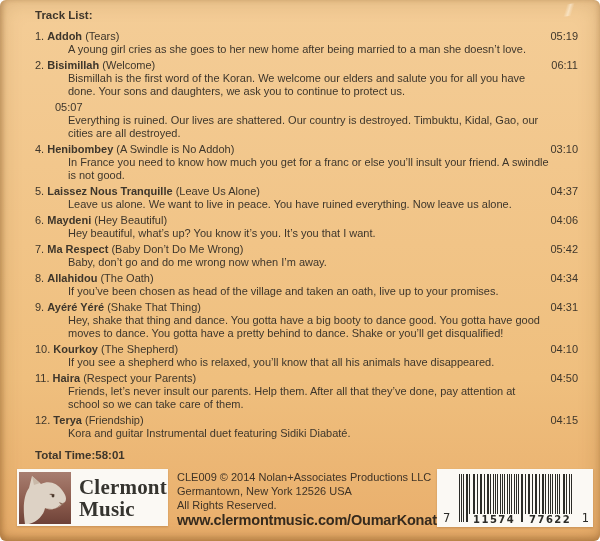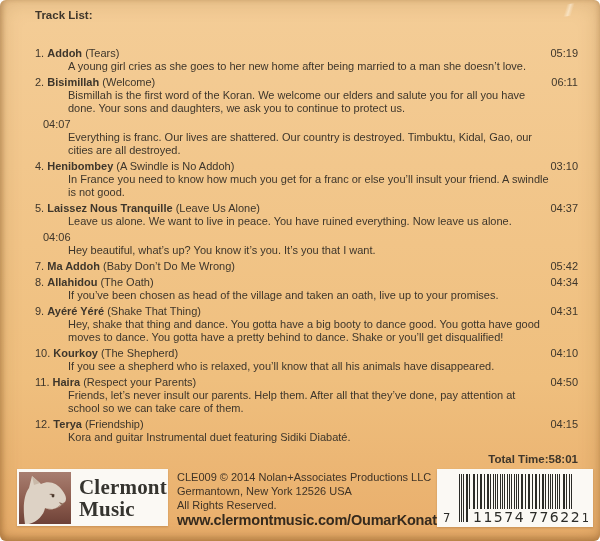--- a/index.html
+++ b/index.html
@@ -8,46 +8,46 @@
     position:relative;width:600px;height:541px;box-sizing:border-box;
     background:linear-gradient(180deg,#f4cd97 0%,#f1c487 45%,#efbf7e 70%,#e9ae6b 100%);
     border-radius:6px;overflow:hidden;
     box-shadow:inset 0 0 22px rgba(120,70,20,.22), inset 0 -4px 6px rgba(90,50,10,.25), inset 3px 0 5px rgba(120,70,20,.18);
     color:#3e362b;
   }
   .scratch{position:absolute;top:4px;right:14px;width:34px;height:12px;
     background:linear-gradient(115deg,transparent 40%,rgba(255,246,230,.55) 50%,transparent 60%);
     transform:rotate(-8deg);}
   .content{position:absolute;left:35px;right:22px;top:9px;font-size:11px;line-height:13px;}
-  .tl-header{font-weight:bold;font-size:11.5px;margin-bottom:25px;}
+  .tl-header{font-weight:bold;font-size:11.5px;margin-bottom:8px;}
   .track{margin-bottom:3px;}
   .trow{display:flex;justify-content:space-between;align-items:baseline;}
   .tnum{font-weight:normal;}
   .ttitle{font-weight:bold;}
   .tsub{font-weight:normal;}
-  .ttime{font-weight:normal;margin-left:8px;white-space:nowrap;}
+  .ttime{font-weight:normal;margin-left:20px;white-space:nowrap;}
   .tdesc{margin-left:33px;margin-right:28px;}
-  .total-row{display:flex;justify-content:flex-end;font-weight:bold;margin-top:9px;font-size:11.5px;}
+  .total-row{display:flex;justify-content:flex-start;font-weight:bold;margin-top:9px;font-size:11.5px;}
   .footer{position:absolute;left:0;right:0;top:466px;height:62px;}
   .logo-box{position:absolute;left:17px;top:3px;width:151px;height:57px;background:#fbf9f4;
     box-shadow:0 1px 2px rgba(100,60,20,.25);display:flex;align-items:center;padding:2px;box-sizing:border-box;}
   .cat{width:52px;height:52px;flex:0 0 52px;}
   .logo-text{font-family:"Liberation Serif",serif;font-weight:600;font-size:21px;line-height:22px;
     color:#35342f;margin-left:8px;letter-spacing:.2px;}
   .credits{position:absolute;left:177px;top:4px;width:265px;font-size:11px;line-height:14px;color:#3f3326;}
   .credits .url{font-weight:bold;font-size:14.5px;line-height:17px;letter-spacing:-.2px;color:#362b1e;}
   .barcode-box{position:absolute;left:437px;top:3px;width:156px;height:58px;background:#fbf9f4;
     box-shadow:0 1px 2px rgba(100,60,20,.25);}
   .bars{position:absolute;left:22px;right:20px;top:5px;bottom:5px;display:flex;align-items:stretch;}
   .bars div{background:#2b2b27;}
   .bc-digit{position:absolute;bottom:2px;font-size:11.5px;color:#2b2b27;font-family:"DejaVu Sans",sans-serif;}
   .bc-left{left:6px;}
   .bc-right{right:4px;}
-  .bc-group{position:absolute;bottom:2px;font-size:14px;color:#2b2b27;background:#fbf9f4;
-    padding:0 4px;letter-spacing:1.5px;font-family:"DejaVu Sans",sans-serif;}
+  .bc-group{position:absolute;bottom:2px;font-size:10px;color:#2b2b27;background:#fbf9f4;
+    padding:0 4px;letter-spacing:1.5px;font-family:"DejaVu Sans",sans-serif;font-weight:bold;}
   .bc-g1{left:32px;}
   .bc-g2{left:88px;}
 </style>
 </head>
 <body>
 
 <div class="card">
   <div class="scratch"></div>
 
   <div class="content">
@@ -66,53 +66,55 @@
         <div class="track">
           <div class="trow">
             <span><span class="tnum">2.</span> <span class="ttitle">Bisimillah</span> <span class="tsub">(Welcome)</span></span>
             <span class="ttime">06:11</span>
           </div>
           <div class="tdesc">Bismillah is the first word of the Koran. We welcome our elders and salute you for all you have done. Your sons and daughters, we ask you to continue to protect us.</div>
         </div>
 
         <div class="track">
           <div class="trow">
-            <span class="ttime">04:07</span>
-          </div>
-          <div class="tdesc">Everything is franc. Our lives are shattered. Our country is destroyed. Timbuktu, Kidal, Gao, our cities are all destroyed.</div>
+            <span class="ttime">05:07</span>
+          </div>
+          <div class="tdesc">Everything is ruined. Our lives are shattered. Our country is destroyed. Timbuktu, Kidal, Gao, our cities are all destroyed.</div>
         </div>
 
         <div class="track">
           <div class="trow">
             <span><span class="tnum">4.</span> <span class="ttitle">Henibombey</span> <span class="tsub">(A Swindle is No Addoh)</span></span>
             <span class="ttime">03:10</span>
           </div>
           <div class="tdesc">In France you need to know how much you get for a franc or else you’ll insult your friend. A swindle is not good.</div>
         </div>
 
         <div class="track">
           <div class="trow">
             <span><span class="tnum">5.</span> <span class="ttitle">Laissez Nous Tranquille</span> <span class="tsub">(Leave Us Alone)</span></span>
             <span class="ttime">04:37</span>
           </div>
           <div class="tdesc">Leave us alone. We want to live in peace. You have ruined everything. Now leave us alone.</div>
         </div>
 
         <div class="track">
           <div class="trow">
+            <span><span class="tnum">6.</span> <span class="ttitle">Maydeni</span> <span class="tsub">(Hey Beautiful)</span></span>
             <span class="ttime">04:06</span>
           </div>
           <div class="tdesc">Hey beautiful, what’s up? You know it’s you. It’s you that I want.</div>
         </div>
 
         <div class="track">
           <div class="trow">
-            <span><span class="tnum">7.</span> <span class="ttitle">Ma Addoh</span> <span class="tsub">(Baby Don’t Do Me Wrong)</span></span>
+            <span><span class="tnum">7.</span> <span class="ttitle">Ma Respect</span> <span class="tsub">(Baby Don’t Do Me Wrong)</span></span>
             <span class="ttime">05:42</span>
           </div>
+          <div class="tdesc">Baby, don’t go and do me wrong now when I’m away.</div>
         </div>
 
         <div class="track">
           <div class="trow">
             <span><span class="tnum">8.</span> <span class="ttitle">Allahidou</span> <span class="tsub">(The Oath)</span></span>
             <span class="ttime">04:34</span>
           </div>
           <div class="tdesc">If you’ve been chosen as head of the village and taken an oath, live up to your promises.</div>
         </div>
 

